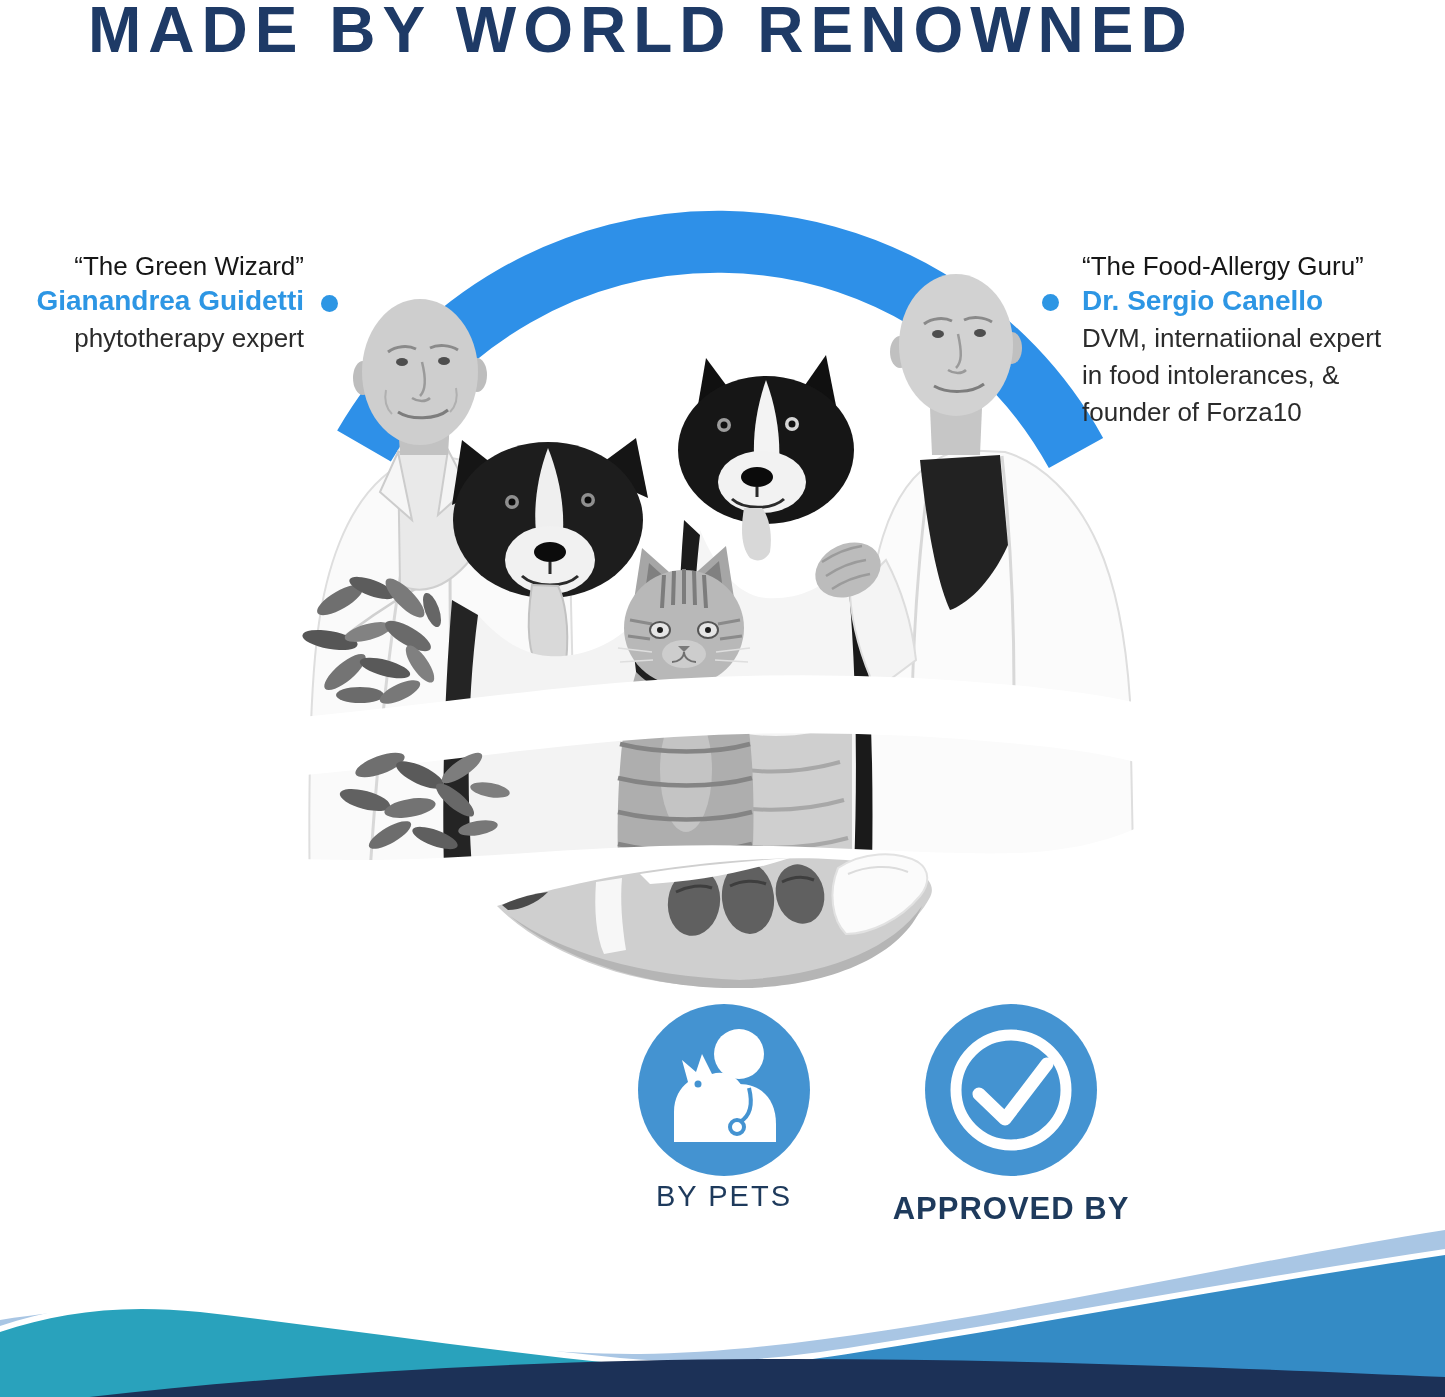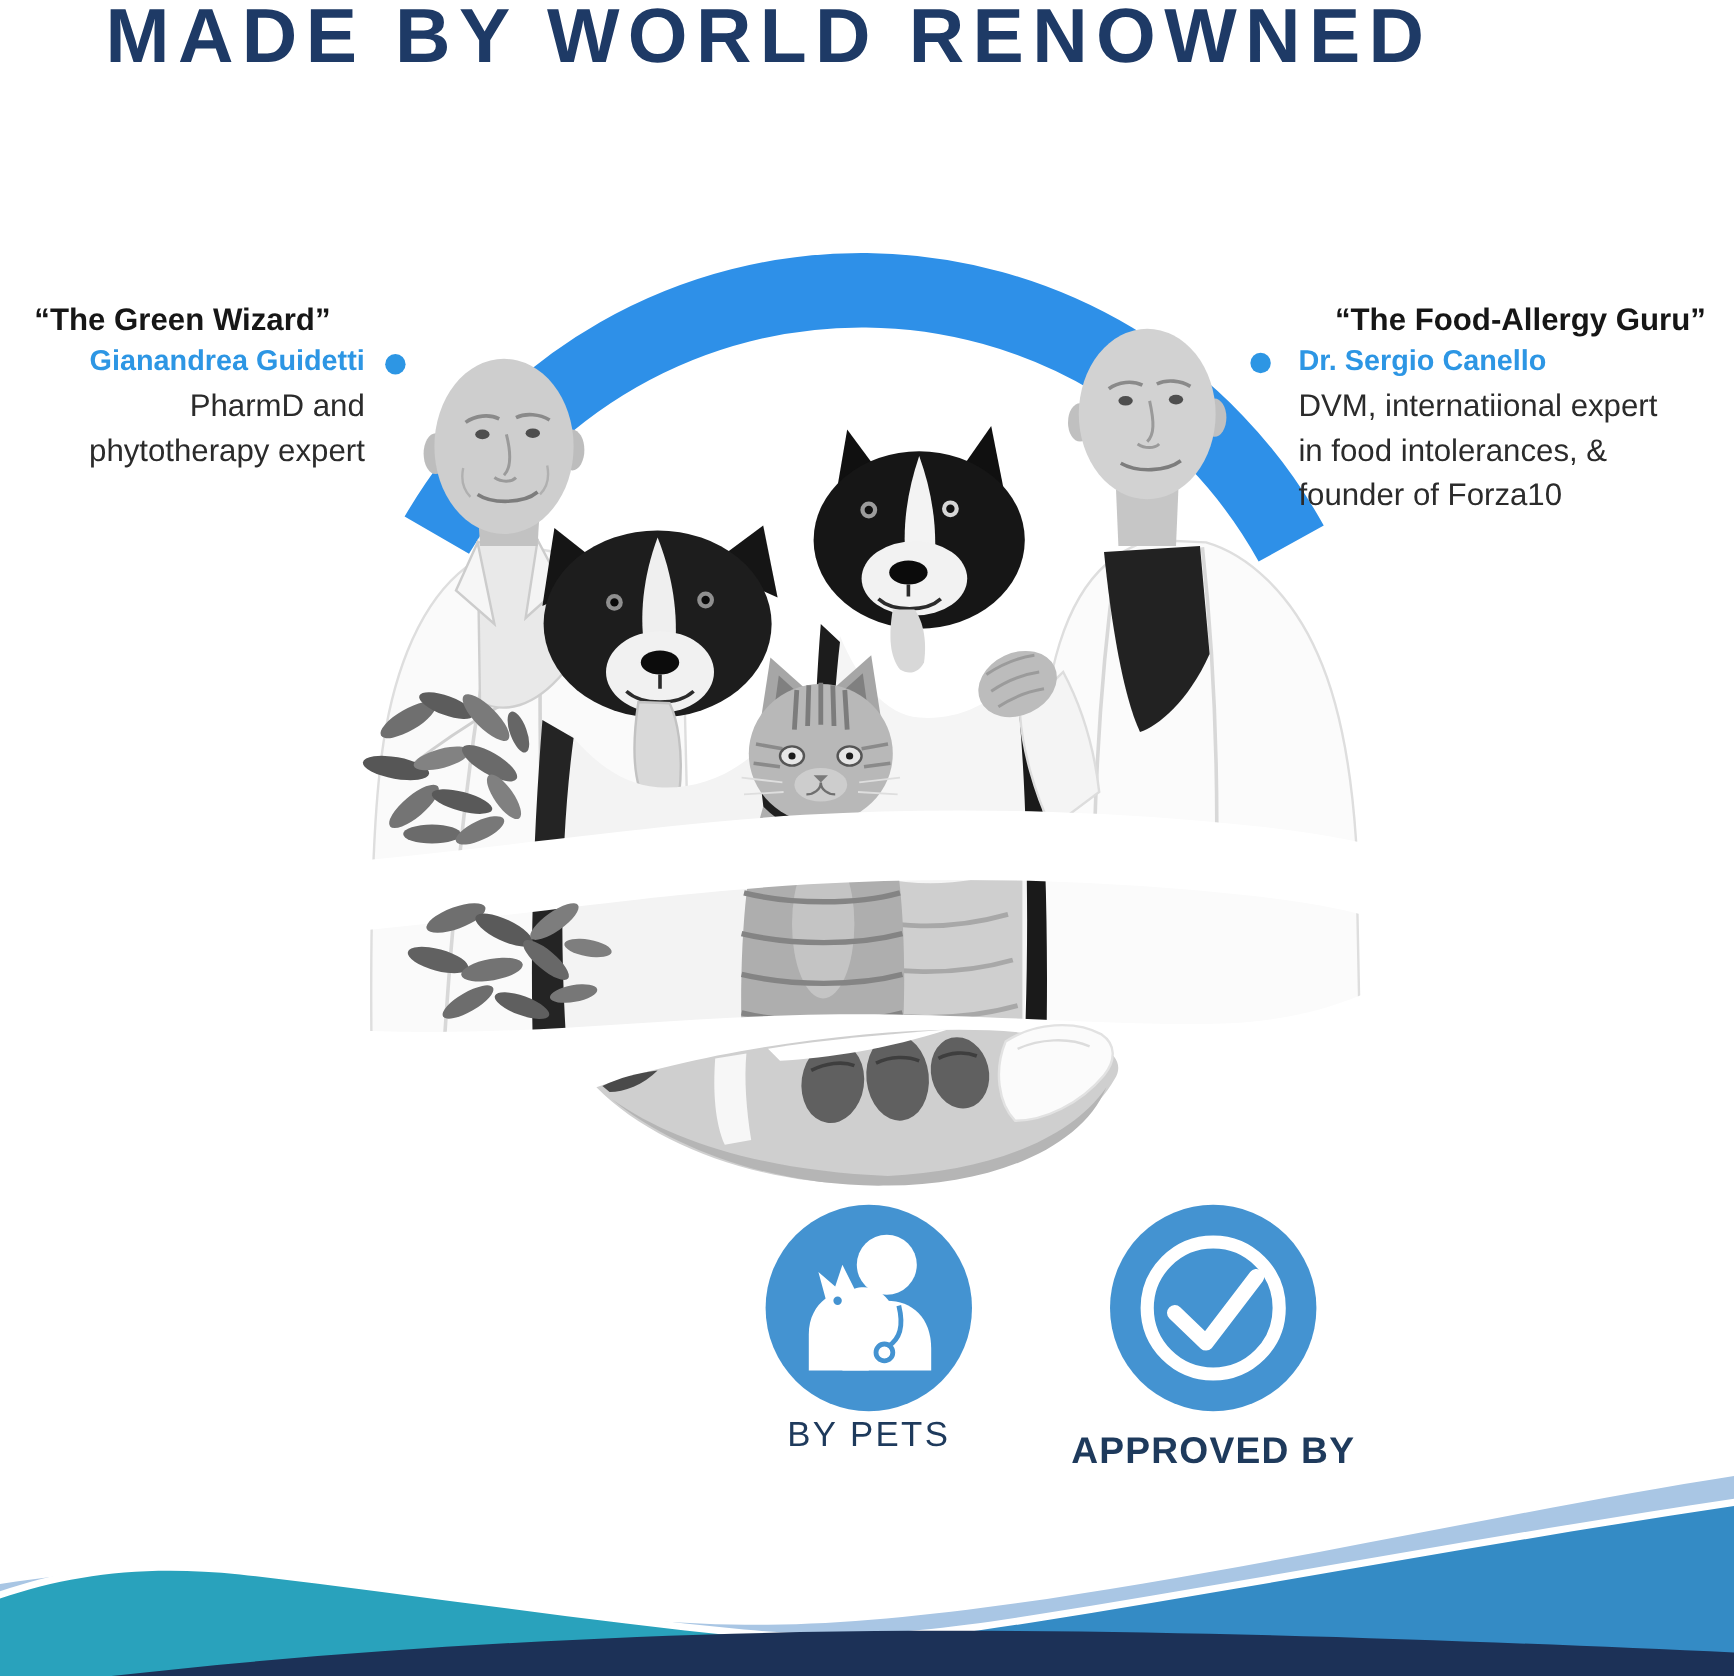--- a/index.html
+++ b/index.html
@@ -6,22 +6,22 @@
   .canvas{position:relative;width:1445px;height:1397px;background:#fff;overflow:hidden;
           font-family:"Liberation Sans", sans-serif;}
   svg{display:block;}
   .hero-svg{position:absolute;left:0;top:0;z-index:1;}
   .waves-svg{position:absolute;left:0;top:1222px;z-index:2;}
   .title{position:absolute;left:88px;top:2px;z-index:3;color:#1e3a66;font-weight:bold;
          font-size:64px;line-height:57px;letter-spacing:7px;}
   .expert{position:absolute;top:250px;z-index:3;}
   .expert-left{left:0;width:304px;text-align:right;}
   .expert-right{left:1082px;width:370px;text-align:left;}
-  .quote{font-size:26px;font-weight:bold;color:#161616;line-height:32px;text-align:center;}
-  .name{font-size:24px;font-weight:bold;color:#2d96e4;line-height:38px;}
+  .quote{font-size:26px;font-weight:normal;color:#161616;line-height:32px;}
+  .name{font-size:28px;font-weight:bold;color:#2d96e4;line-height:38px;}
   .cred{font-size:26px;font-weight:normal;color:#2b2b2b;line-height:37px;}
   .dot{position:absolute;width:17px;height:17px;border-radius:50%;background:#2d96e4;z-index:3;}
   .dot-left{left:321px;top:295px;}
   .dot-right{left:1042px;top:294px;}
   .badge{position:absolute;top:1002px;width:300px;text-align:center;z-index:3;}
   .badge-0{left:285px;} .badge-1{left:574px;} .badge-2{left:861px;}
   .badge-line1{margin-top:12px;font-size:31px;font-weight:bold;color:#1e3a5c;letter-spacing:1px;line-height:38px;}
   .badge-line2{font-size:29px;font-weight:normal;color:#1e3a5c;letter-spacing:2px;line-height:36px;}
 </style>
 </head>
@@ -191,21 +191,20 @@
     </g>
   </svg>
 
   <div class="title">
     <div>MADE BY WORLD RENOWNED</div>
   </div>
 
   <div class="expert expert-left">
     <div class="quote">“The Green Wizard”</div>
     <div class="name">Gianandrea Guidetti</div>
-    <div class="cred">PharmD and</div>
     <div class="cred">phytotherapy expert</div>
   </div>
   <div class="dot dot-left"></div>
 
   <div class="expert expert-right">
     <div class="quote">“The Food-Allergy Guru”</div>
     <div class="name">Dr. Sergio Canello</div>
     <div class="cred">DVM, internatiional expert</div>
     <div class="cred">in food intolerances, &amp;</div>
     <div class="cred">founder of Forza10</div>

